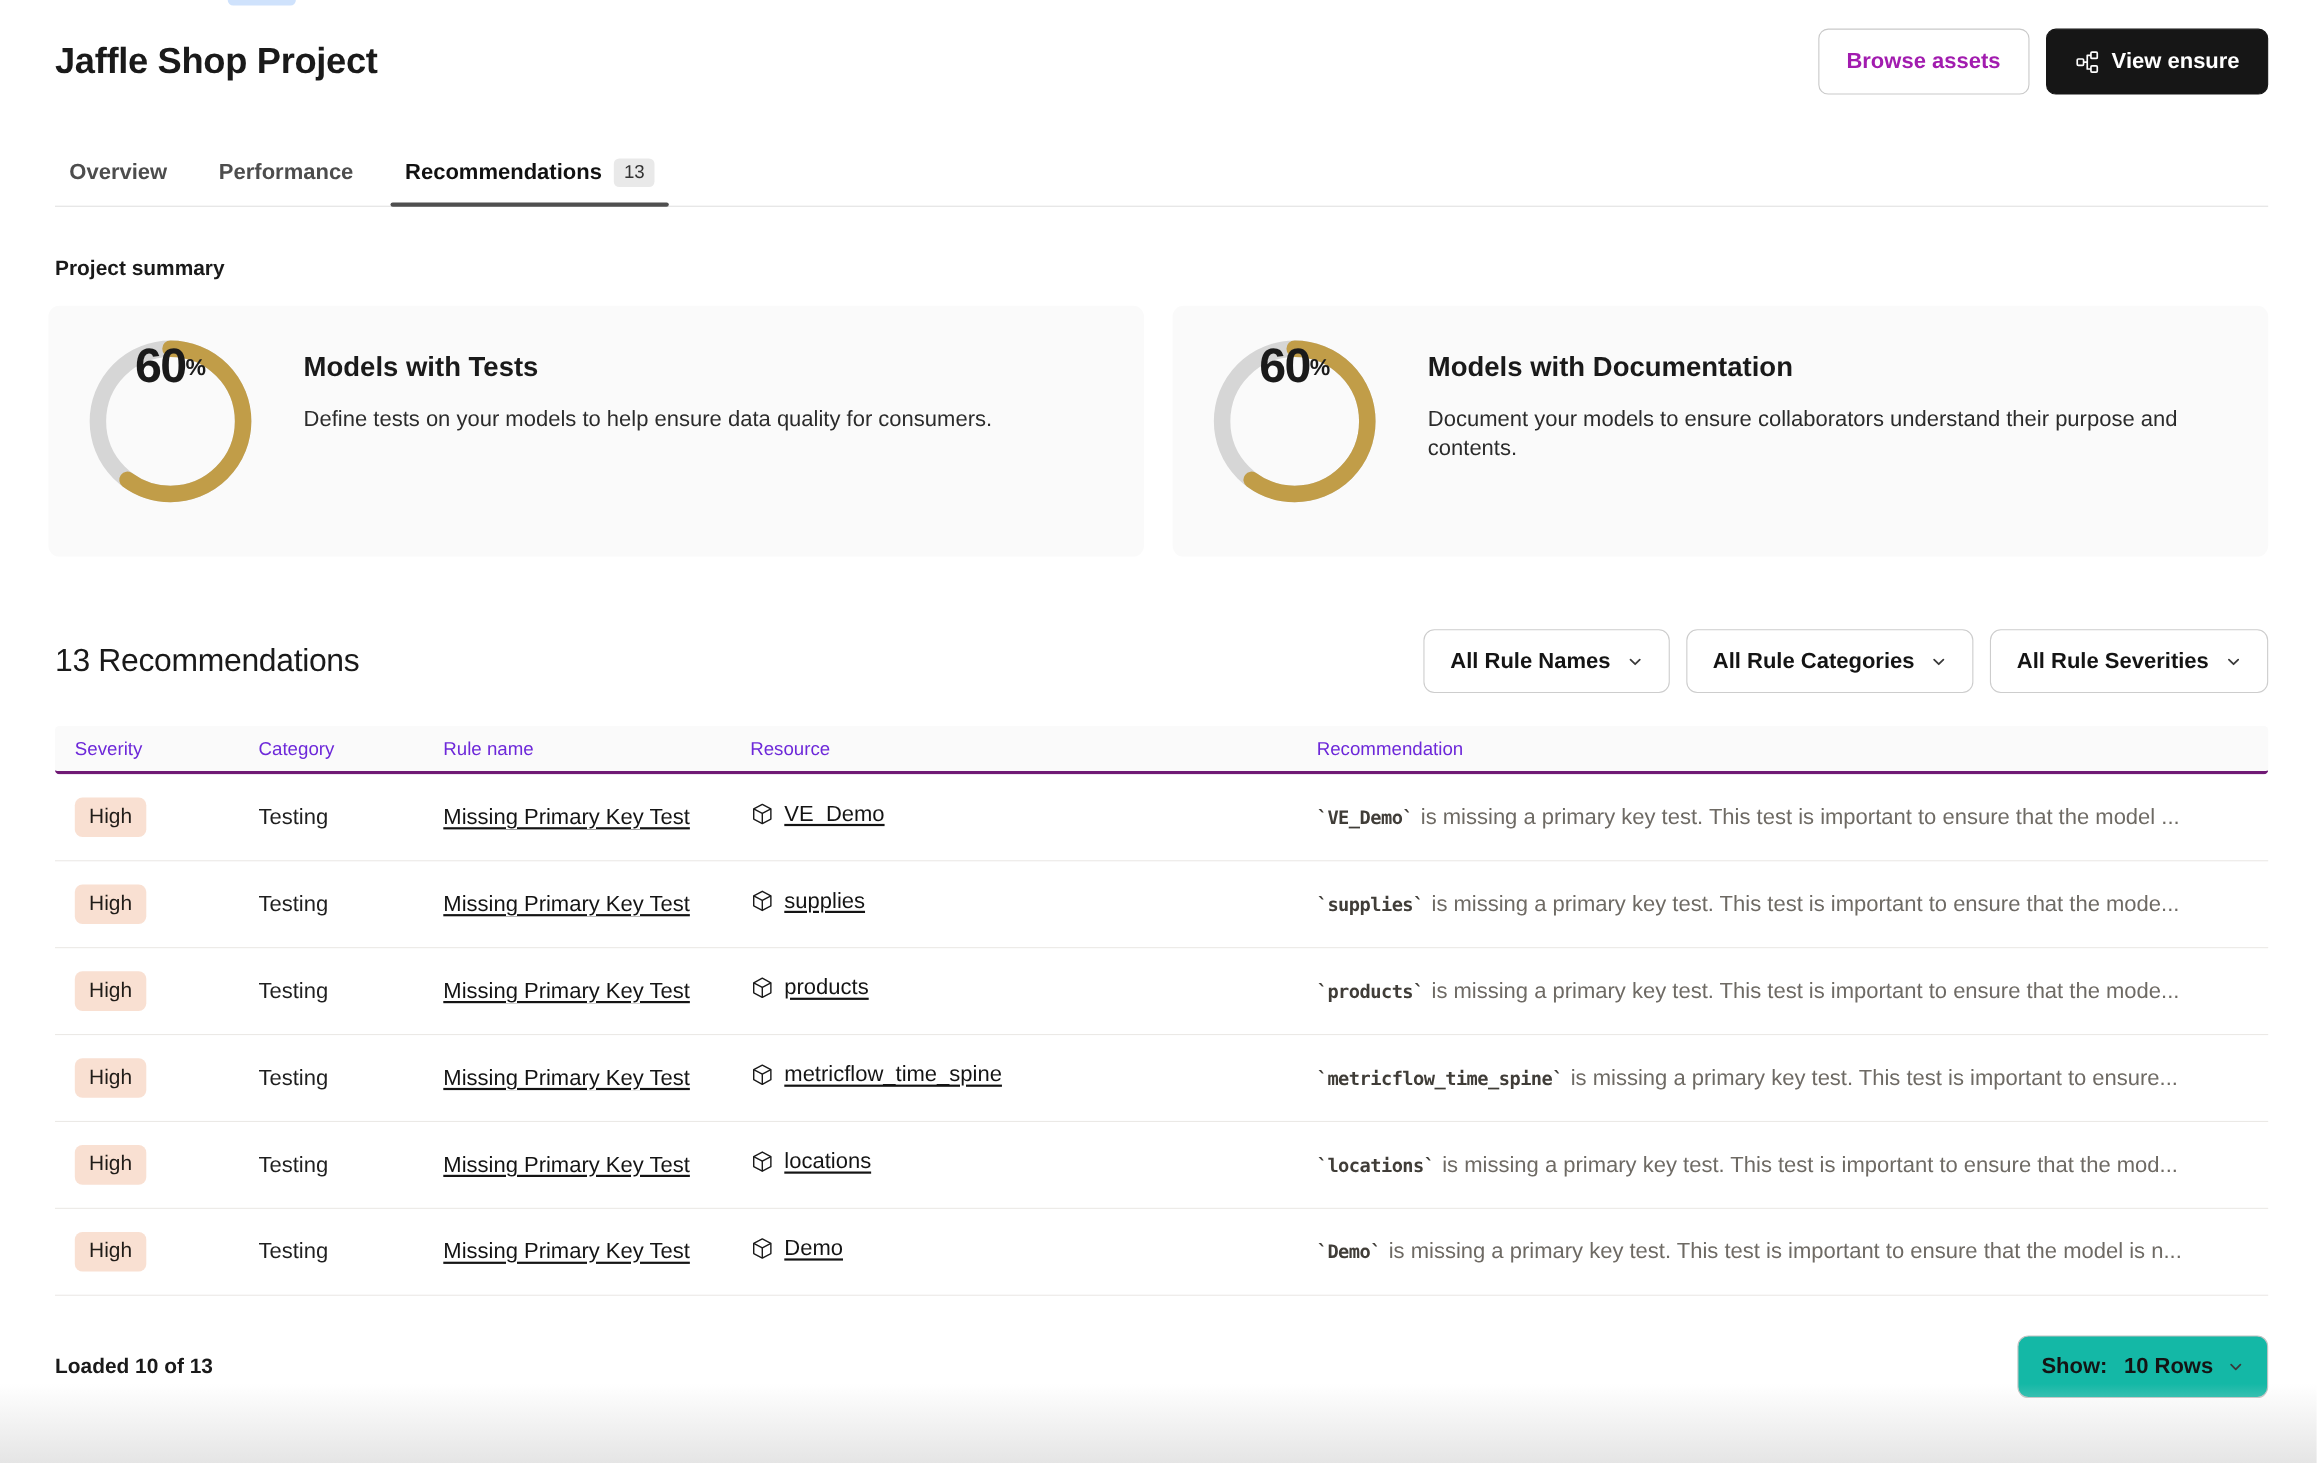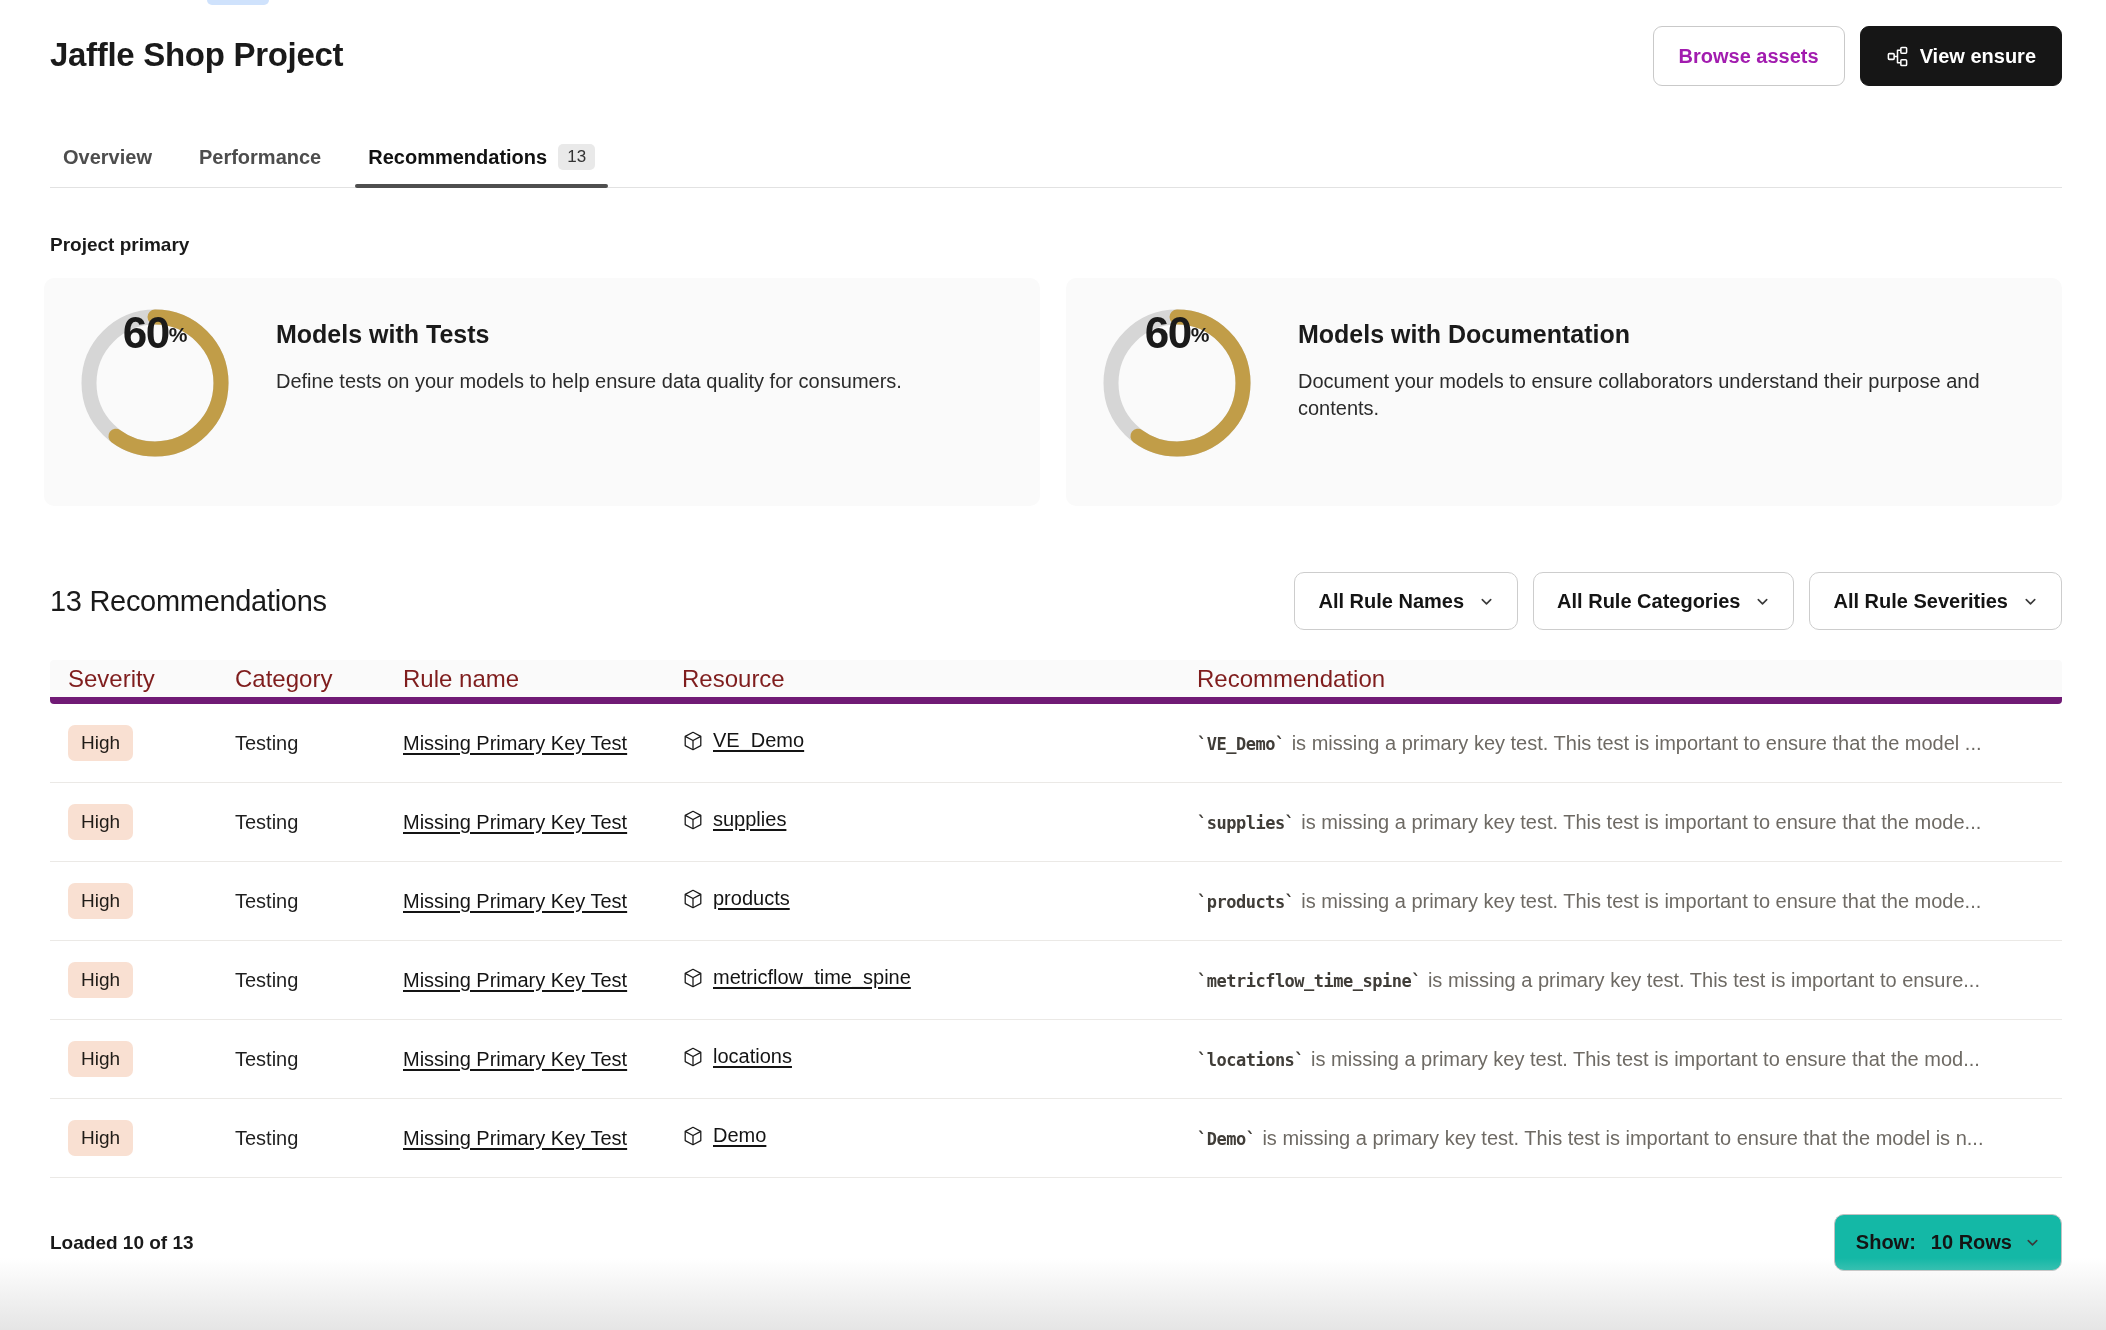--- a/index.html
+++ b/index.html
@@ -57,21 +57,21 @@
   .rec-head{display:flex;justify-content:space-between;align-items:center;margin:66px 44px 30px 50px;}
   h2{font-size:29px;font-weight:400;margin:0;letter-spacing:-0.3px;}
   .filters{display:flex;gap:15px;}
   .filter-btn{height:58px;border:1px solid #cdcdcd;border-radius:10px;background:#fff;
     font-size:20px;font-weight:600;color:#141414;display:inline-flex;align-items:center;
     gap:15px;padding:0 23px;cursor:pointer;font-family:inherit;}
 
   
   .table{margin:0 44px 0 50px;}
   .thead,.trow{display:grid;grid-template-columns:185px 168px 279px 515px 1fr;align-items:center;}
-  .thead{background:#fafafa;height:44px;color:#7f1d1d;font-size:24px;border-bottom:7px solid #701a75;border-radius:4px;}
+  .thead{background:#fafafa;height:44px;color:#6d28d9;font-size:17px;border-bottom:3px solid #701a75;border-radius:4px;}
   .thead>div:first-child,.trow>.cell:first-child{padding-left:18px;}
   .trow{height:79px;border-bottom:1px solid #ebe9e6;font-size:20px;}
   .sev-badge{background:var(--sev-bg);border-radius:7px;padding:7px 13px;font-size:19px;
     font-weight:500;color:#201c18;display:inline-block;}
   .cat{color:#1f1f1f;}
   .rule-link{color:#141414;text-decoration:underline;text-underline-offset:3px;cursor:pointer;}
   .res-link{display:inline-flex;align-items:center;gap:9px;color:#141414;text-decoration:none;cursor:pointer;}
   .res-name{text-decoration:underline;text-underline-offset:3px;}
   .cube{display:inline-flex;align-items:center;}
   .rec{color:#6e6a64;overflow:hidden;white-space:nowrap;padding-right:4px;}
@@ -118,21 +118,21 @@
     </div>
     <div class="tab">
       <span>Performance</span>
     </div>
     <div class="tab active">
       <span>Recommendations</span>
       <span class="tab-badge">13</span>
     </div>
   </nav>
 
-  <div class="section-label">Project primary</div>
+  <div class="section-label">Project summary</div>
 
   <div class="cards">
     <div class="card">
       <div class="donut-wrap">
         <svg width="150" height="150" viewBox="0 0 150 150">
           <circle class="donut-track" cx="75" cy="75" r="66" fill="none" stroke-width="15"></circle>
           <circle class="donut-prog" cx="75" cy="75" r="66" fill="none" stroke-width="15" stroke-linecap="round" transform="rotate(-90 75 75)" stroke-dasharray="248.81413816431163 414.6902302738527"></circle>
         </svg>
         <div class="donut-center">
           <span class="pct">60</span>

